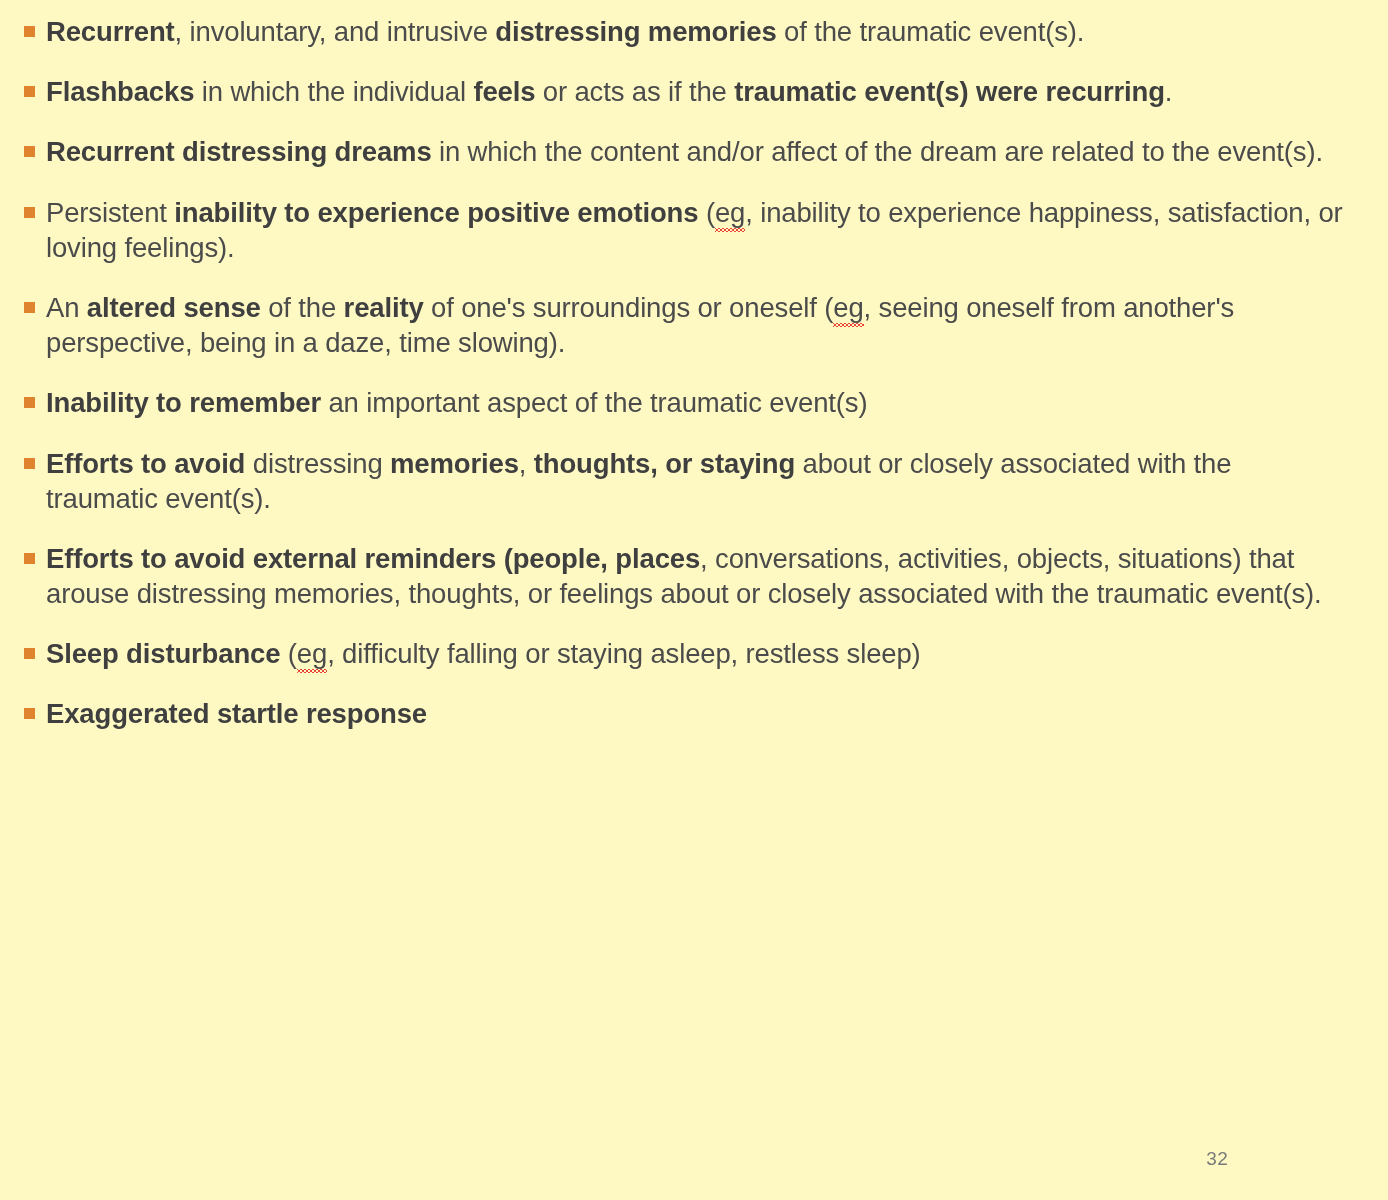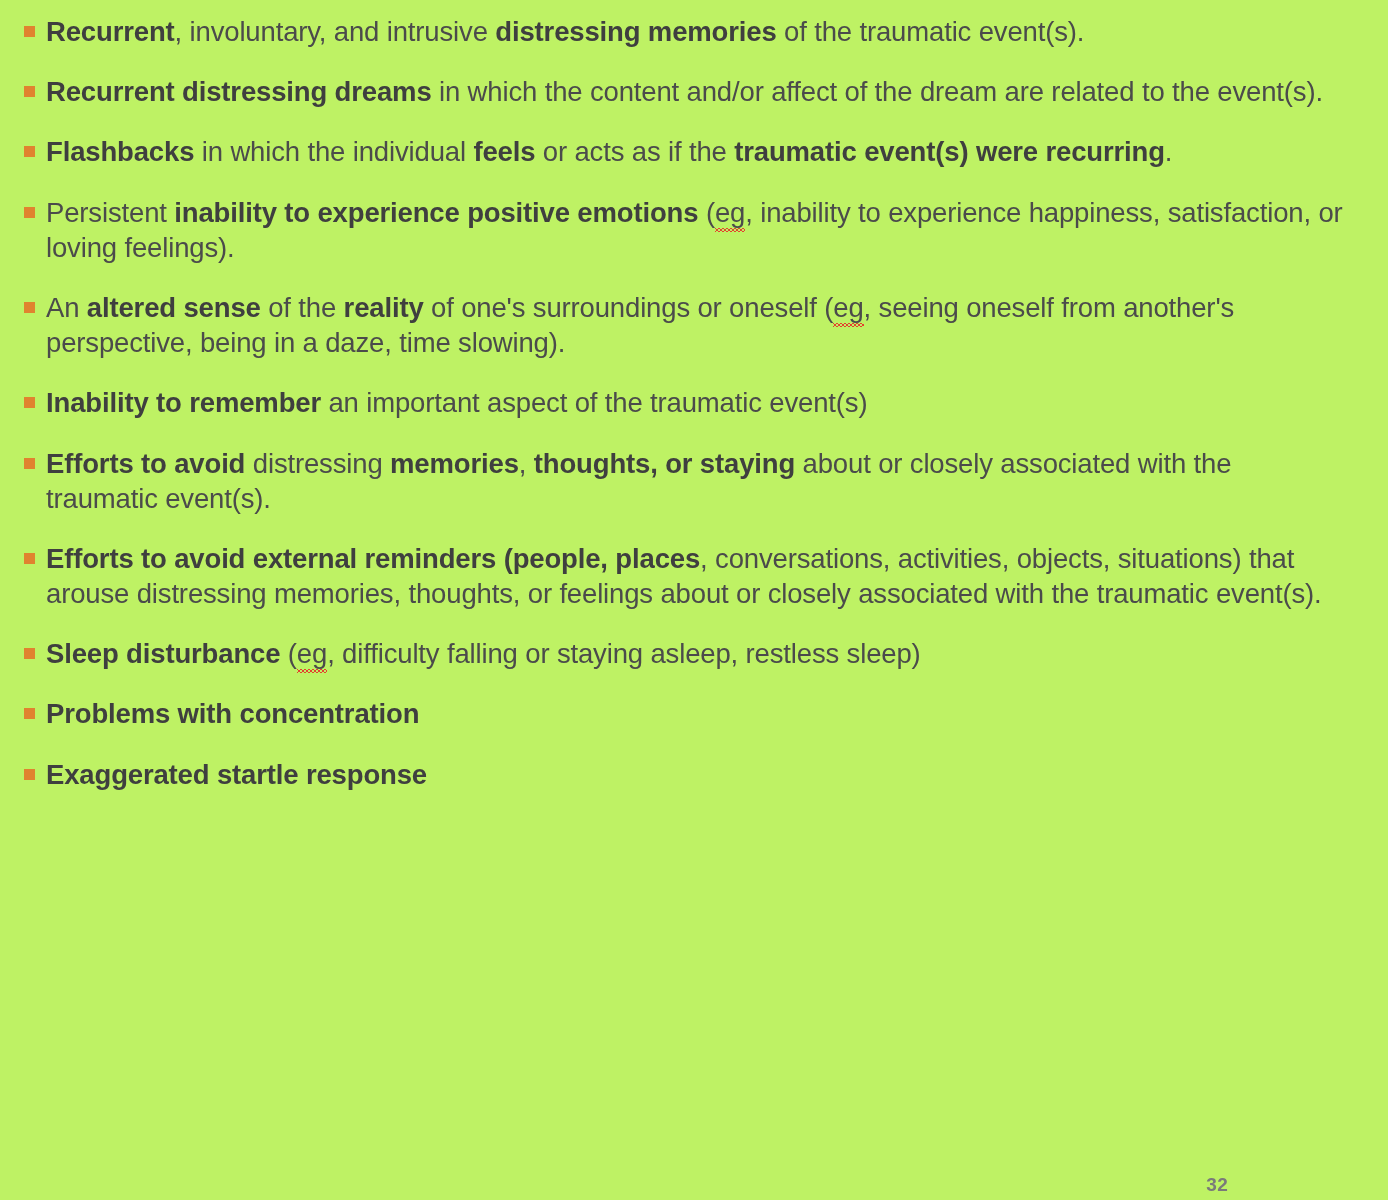--- a/index.html
+++ b/index.html
@@ -14,21 +14,21 @@
     overflow: hidden;
     position: relative;
   }
 
   .slide {
     position: relative;
     width: 1388px;
     height: 1200px;
     box-sizing: border-box;
     padding: 14px 40px 0 18px;
-    background: #bef264;
+    background: #fef9c3;
   }
 
   .bullet-list {
     list-style: none;
     margin: 0;
     padding: 0;
   }
 
   .bullet-item {
     position: relative;
@@ -81,44 +81,44 @@
       linear-gradient(45deg, transparent 45%, #e8302a 45%, #e8302a 55%, transparent 55%),
       linear-gradient(-45deg, transparent 45%, #e8302a 45%, #e8302a 55%, transparent 55%);
     background-size: 4px 4px;
     background-repeat: repeat-x;
     opacity: 0.9;
   }
 
   .page-number {
     position: absolute;
     right: 160px;
-    bottom: 4px;
+    bottom: 30px;
     font-size: 19px;
     color: #7a7a7a;
-    font-weight: 700;
+    font-weight: 400;
     letter-spacing: 0.3px;
   }
 </style>
 </head>
 <body>
 
 <div class="slide">
 
   <ul class="bullet-list" id="bullet-list">
       <li class="bullet-item">
         <span class="bullet-marker"></span>
         <span class="t"><b>Recurrent</b><span>, involuntary, and intrusive </span><b>distressing memories</b><span> of the traumatic event(s).</span></span>
       </li>
       <li class="bullet-item">
         <span class="bullet-marker"></span>
-        <span class="t"><b>Recurrent distressing dreams</b><span> in which the content and/or affect of the dream are related to the event(s).</span></span>
+        <span class="t"><b>Flashbacks</b><span> in which the individual </span><b>feels</b><span> or acts as if the </span><b>traumatic event(s) were recurring</b><span>.</span></span>
       </li>
       <li class="bullet-item">
         <span class="bullet-marker"></span>
-        <span class="t"><b>Flashbacks</b><span> in which the individual </span><b>feels</b><span> or acts as if the </span><b>traumatic event(s) were recurring</b><span>.</span></span>
+        <span class="t"><b>Recurrent distressing dreams</b><span> in which the content and/or affect of the dream are related to the event(s).</span></span>
       </li>
       <li class="bullet-item">
         <span class="bullet-marker"></span>
         <span class="t"><span>Persistent </span><b>inability to experience positive emotions</b><span> (</span><span class="sp">eg</span><span>, inability to experience happiness, satisfaction, or loving feelings).</span></span>
       </li>
       <li class="bullet-item">
         <span class="bullet-marker"></span>
         <span class="t"><span>An </span><b>altered sense</b><span> of the </span><b>reality</b><span> of one's surroundings or oneself (</span><span class="sp">eg</span><span>, seeing oneself from another's perspective, being in a daze, time slowing).</span></span>
       </li>
       <li class="bullet-item">
@@ -132,23 +132,19 @@
       <li class="bullet-item">
         <span class="bullet-marker"></span>
         <span class="t"><b>Efforts to avoid external reminders (people, places</b><span>, conversations, activities, objects, situations) that arouse distressing memories, thoughts, or feelings about or closely associated with the traumatic event(s).</span></span>
       </li>
       <li class="bullet-item">
         <span class="bullet-marker"></span>
         <span class="t"><b>Sleep disturbance</b><span> (</span><span class="sp">eg</span><span>, difficulty falling or staying asleep, restless sleep)</span></span>
       </li>
       <li class="bullet-item">
         <span class="bullet-marker"></span>
-        <span class="t"><b>Problems with concentration</b></span>
-      </li>
-      <li class="bullet-item">
-        <span class="bullet-marker"></span>
         <span class="t"><b>Exaggerated startle response</b></span>
       </li>
     </ul>
 
   <div class="page-number">32</div>
 
 </div>
 
 </body></html>

